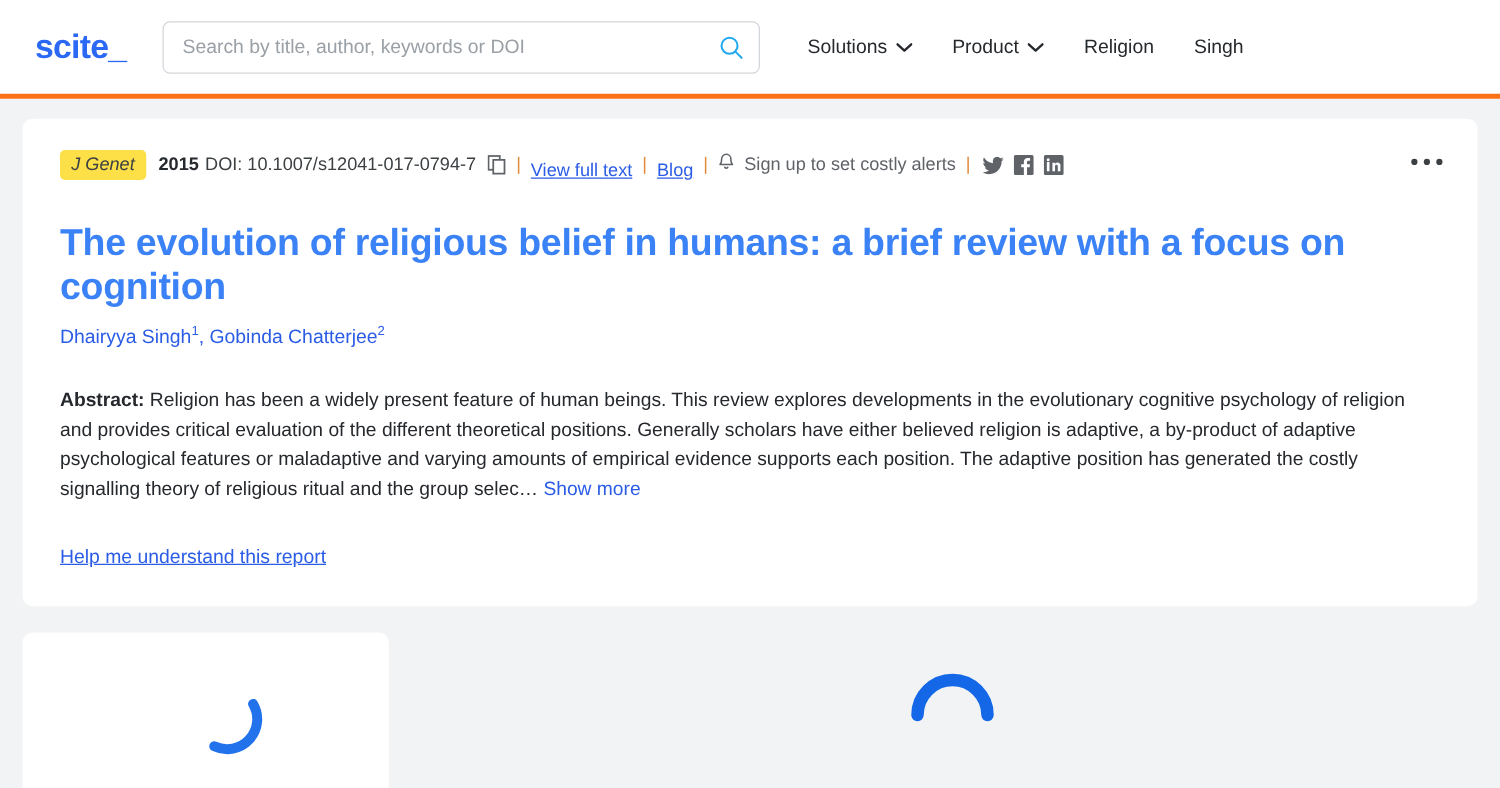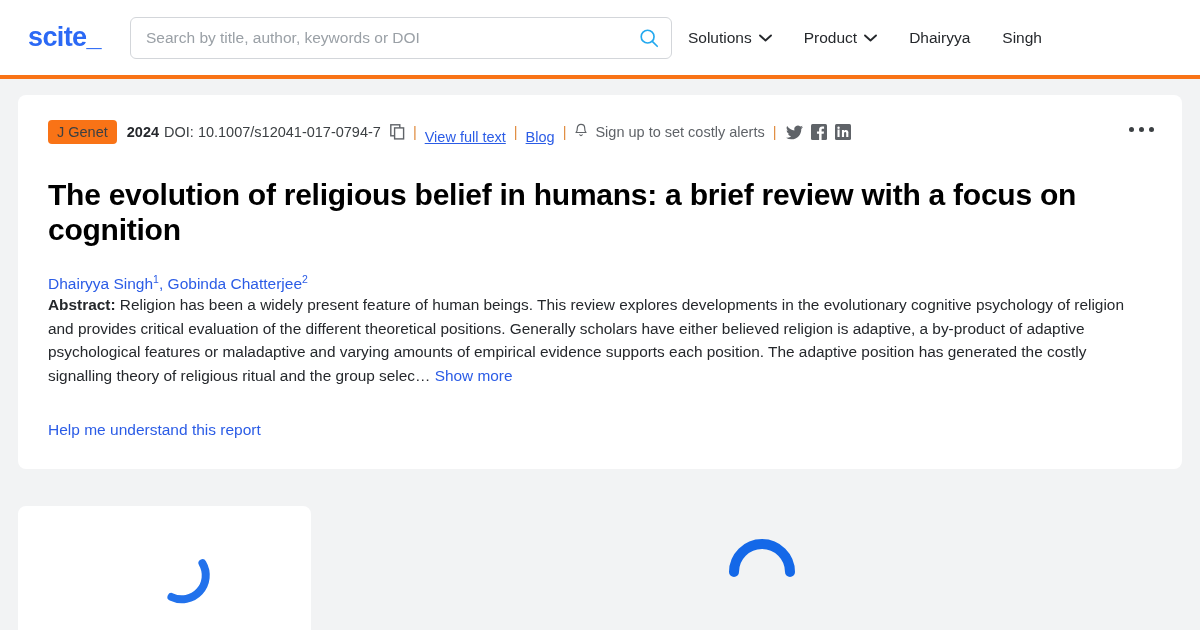--- a/index.html
+++ b/index.html
@@ -24,22 +24,23 @@
   .logo {
     font-size: 27px;
     font-weight: 700;
     color: #2b69f5;
     letter-spacing: -0.6px;
     margin-right: 29px;
     user-select: none;
   }
   .search-wrap {
     position: relative;
-    width: 542px;
+    width: 478px;
     height: 42px;
+    margin-right: 22px;
   }
   .search-input {
     width: 100%;
     height: 100%;
     border: 1px solid #d3d6da;
     border-radius: 6px;
     padding: 0 46px 0 15px;
     font-size: 15.5px;
     font-family: "Liberation Sans", sans-serif;
     color: #25282c;
@@ -89,27 +90,28 @@
   .meta-row {
     display: flex;
     align-items: center;
     flex-wrap: nowrap;
     font-size: 14.5px;
     color: #3c4043;
     gap: 0;
     height: 26px;
   }
   .journal-badge {
-    background: #f97316;
+    background: #fde047;
     border-radius: 4px;
     padding: 4px 9px;
     font-size: 14.5px;
     color: #3c4043;
     margin-right: 10px;
     white-space: nowrap;
+    font-style: italic;
   }
   .year { font-weight: 700; color: #25282c; margin-right: 5px; }
   .doi { color: #3c4043; white-space: nowrap; }
   .copy-icon { margin-left: 9px; display: inline-flex; align-items: center; cursor: pointer; }
   .sep { color: #e08a3c; margin: 0 8px; font-size: 14.5px; }
   .meta-link {
     color: #2b5ce6;
     text-decoration: underline;
     cursor: pointer;
     white-space: nowrap;
@@ -138,52 +140,54 @@
   .kebab span {
     width: 5px; height: 5px; border-radius: 50%;
     background: #3c4043;
     display: block;
   }
 
   .title {
     font-size: 30px;
     line-height: 1.15;
     font-weight: 700;
-    color: #000000;
+    color: #3b82f6;
     margin-top: 33px;
     letter-spacing: -0.25px;
     max-width: 1050px;
   }
 
   .authors {
-    margin-top: 26px;
+    margin-top: 12px;
     font-size: 15.5px;
     color: #2b5ce6;
   }
   .authors a { color: #2b5ce6; text-decoration: none; cursor: pointer; }
   .authors sup { font-size: 10.5px; vertical-align: super; }
 
   .abstract {
+    margin-top: 30px;
     font-size: 15.4px;
     line-height: 1.53;
     color: #25282c;
     max-width: 1122px;
   }
   .abstract b { font-weight: 700; }
   .show-more {
     color: #2b5ce6;
     cursor: pointer;
     text-decoration: none;
   }
 
   .help-link {
     display: inline-block;
     margin-top: 34px;
     font-size: 15.5px;
     color: #2b5ce6;
+    text-decoration: underline;
     cursor: pointer;
   }
 
   
   .loader-card {
     position: absolute;
     left: 18px;
     top: 506px;
     width: 293px;
     height: 160px;
@@ -229,39 +233,39 @@
     </a>
     <a class="nav-item">
       <span>Product</span>
       <span class="caret">
         <svg width="13" height="8" viewBox="0 0 13 8">
             <path d="M1 1.5L6.5 6.5L12 1.5" stroke="#25282c" stroke-width="1.9" fill="none" stroke-linecap="round" stroke-linejoin="round"></path>
           </svg>
       </span>
     </a>
     <a class="nav-item">
-      <span>Dhairyya</span>
+      <span>Religion</span>
     </a>
     <a class="nav-item">
       <span>Singh</span>
     </a>
   </nav>
 </div>
 
 <div class="main-card">
 
   <div class="kebab">
     <span></span>
     <span></span>
     <span></span>
   </div>
 
   <div class="meta-row">
     <span class="journal-badge">J Genet</span>
-    <span class="year">2024</span>
+    <span class="year">2015</span>
     <span class="doi">DOI: 10.1007/s12041-017-0794-7</span>
     <span class="copy-icon">
       <svg width="15" height="16" viewBox="0 0 15 16" fill="none">
         <rect x="0.8" y="0.8" width="9" height="11" stroke="#5f6368" stroke-width="1.4" fill="#fff"></rect>
         <rect x="4.6" y="3.9" width="9" height="11" stroke="#5f6368" stroke-width="1.4" fill="#fff"></rect>
       </svg>
     </span>
     <span class="sep">|</span>
     <span class="meta-link">View full text</span>
     <span class="sep">|</span>

